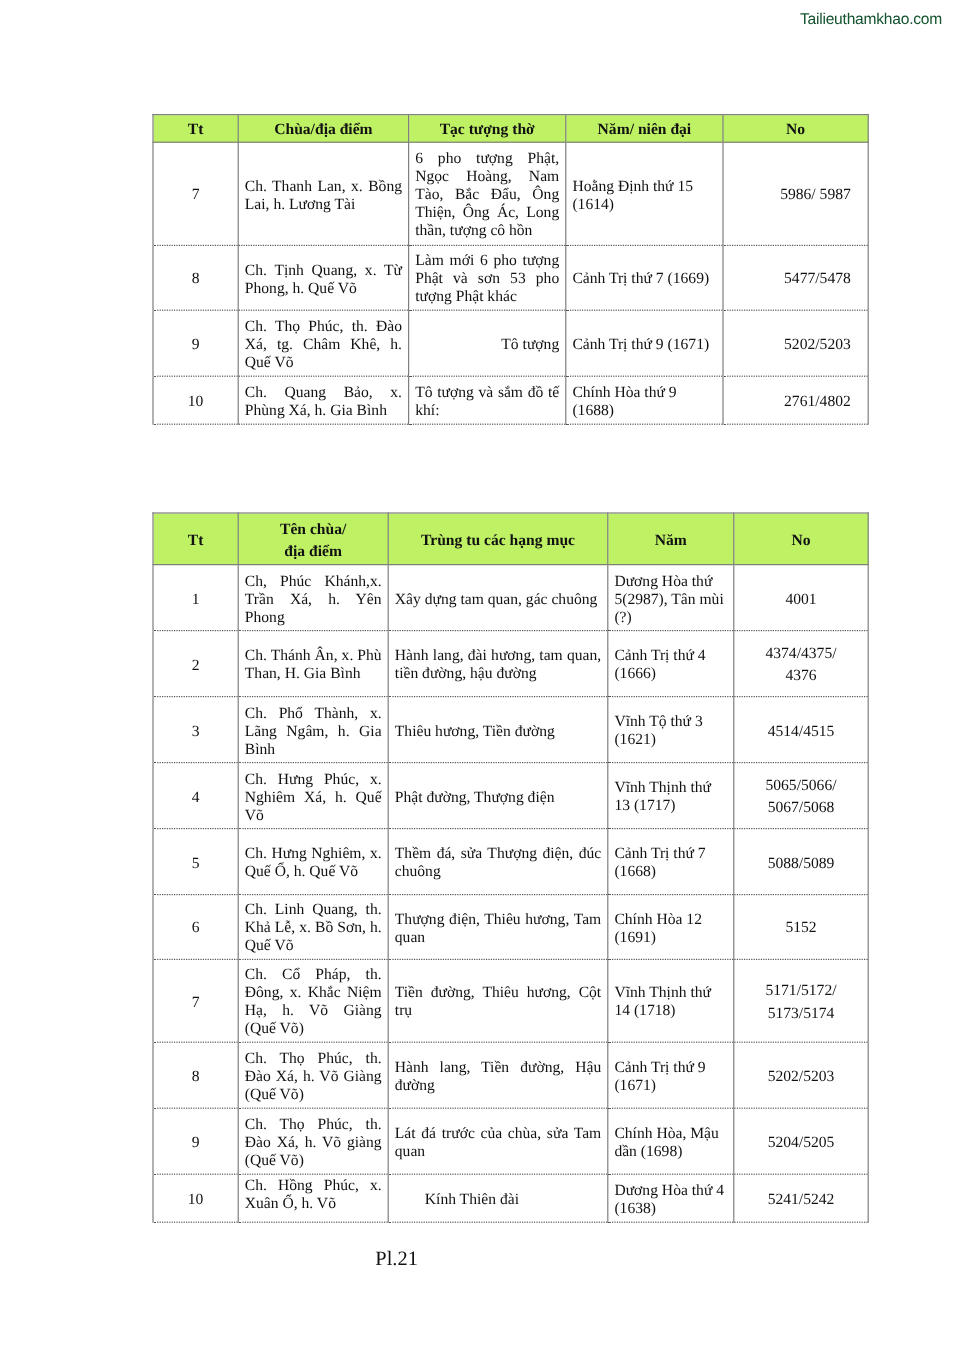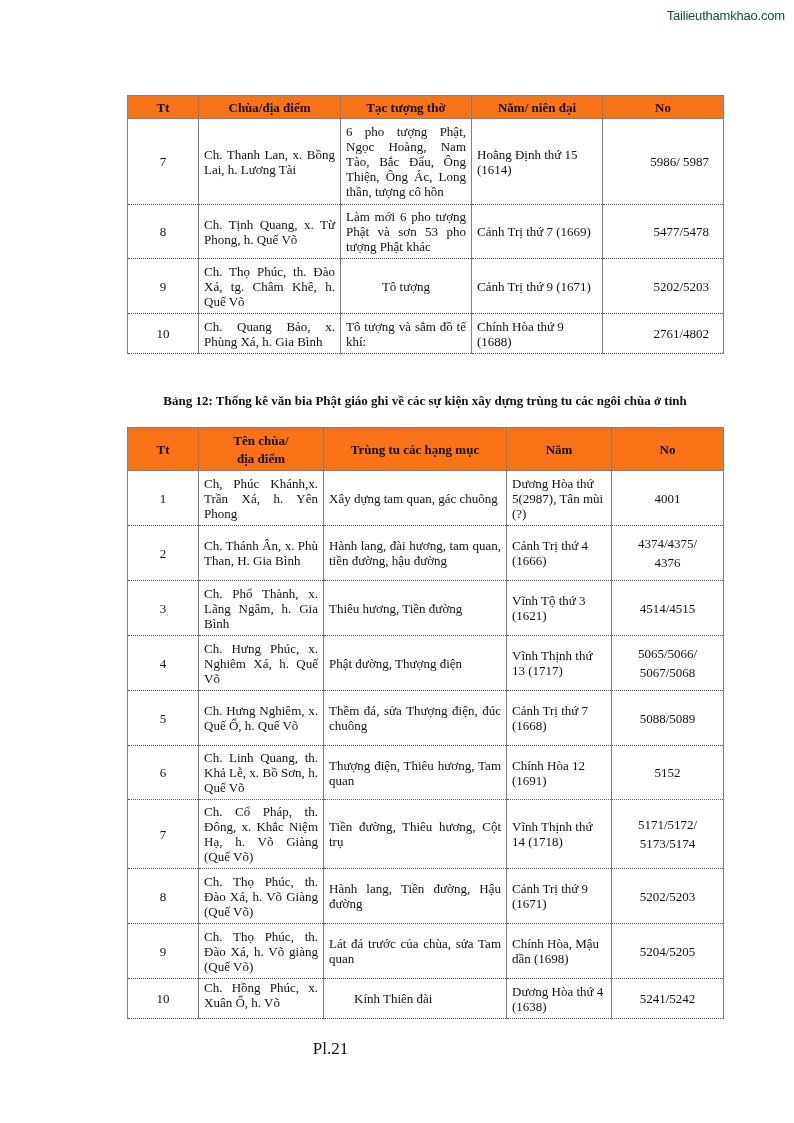--- a/index.html
+++ b/index.html
@@ -1,27 +1,27 @@
 <!DOCTYPE html>
 <html><head>
 <meta charset="utf-8">
 <style>
   * { box-sizing: border-box; margin: 0; padding: 0; }
   html, body { width: 794px; height: 1123px; background: #ffffff; }
   body { position: relative; font-family: "Liberation Serif", serif; color: #111; font-size: 13px; line-height: 15px; overflow: hidden; }
   .watermark { position: absolute; top: 8px; right: 9px; font-family: "Liberation Sans", sans-serif; font-size: 13px; color: #14532d; letter-spacing: -0.2px; }
   table { position: absolute; left: 127px; width: 596px; border-collapse: collapse; table-layout: fixed; }
   td, th { border: 1px solid #7f7f7f; vertical-align: middle; padding: 1px 5px; }
-  th { background: #f97316; font-weight: bold; font-size: 13px; margin-left: 12px; }
+  th { background: #bef264; font-weight: bold; font-size: 13px; margin-left: 12px; }
   tr.row td { border-top: 1px dotted #555; border-bottom: 1px dotted #555; }
   td.tt { text-align: center; }
   td.just { text-align: justify; text-align-last: left; }
   td.no { text-align: right; padding-right: 14px; }
   td.noc { text-align: center; }
-  td.center { text-align: center; }
+  td.center { text-align: right; }
   .caption { position: absolute; left: 127px; width: 596px; top: 393px; text-align: center; font-weight: bold; font-size: 13px; line-height: 15px; }
   .page-num { position: absolute; top: 1041px; left: 0; width: 661px; text-align: center; font-size: 17px; }
 </style>
 </head>
 <body>
 
 <div class="watermark">Tailieuthamkhao.com</div>
 
 <table style="top:95px;">
   <colgroup>
@@ -64,21 +64,20 @@
     <td class="tt">10</td>
     <td class="just">Ch. Quang Bảo, x. Phùng Xá, h. Gia Bình</td>
     <td class="just">Tô tượng và sắm đồ tế khí:</td>
     <td>Chính Hòa thứ 9 (1688)</td>
     <td class="no">2761/4802</td>
   </tr>
 </tbody>
   </table>
 
 <div class="caption">
-  <div>Bảng 12: Thống kê văn bia Phật giáo ghi về các sự kiện xây dựng trùng tu các ngôi chùa ở tỉnh</div>
 </div>
 
 <table style="top:427px;">
   <colgroup>
       <col style="width:71px">
       <col style="width:125px">
       <col style="width:183px">
       <col style="width:105px">
       <col style="width:112px">
     </colgroup>

